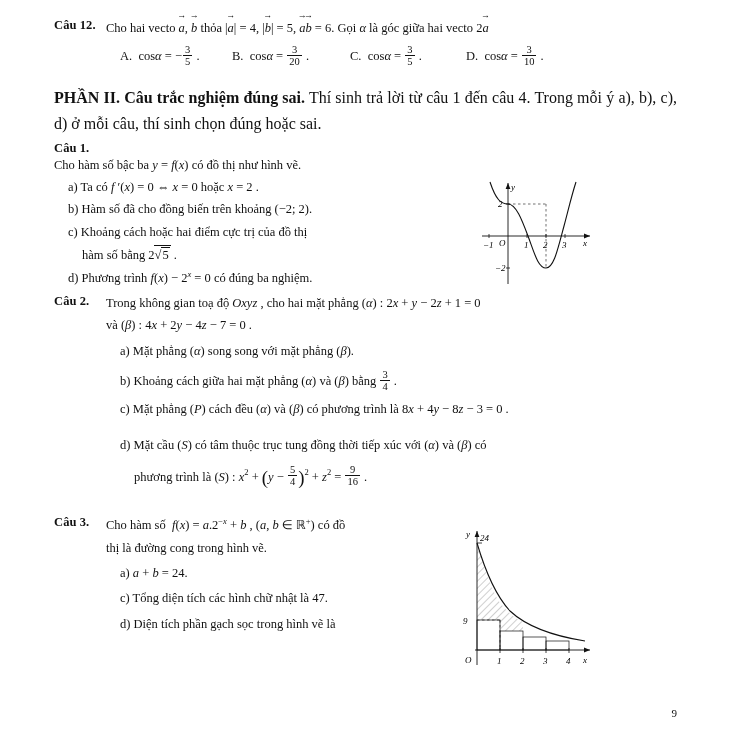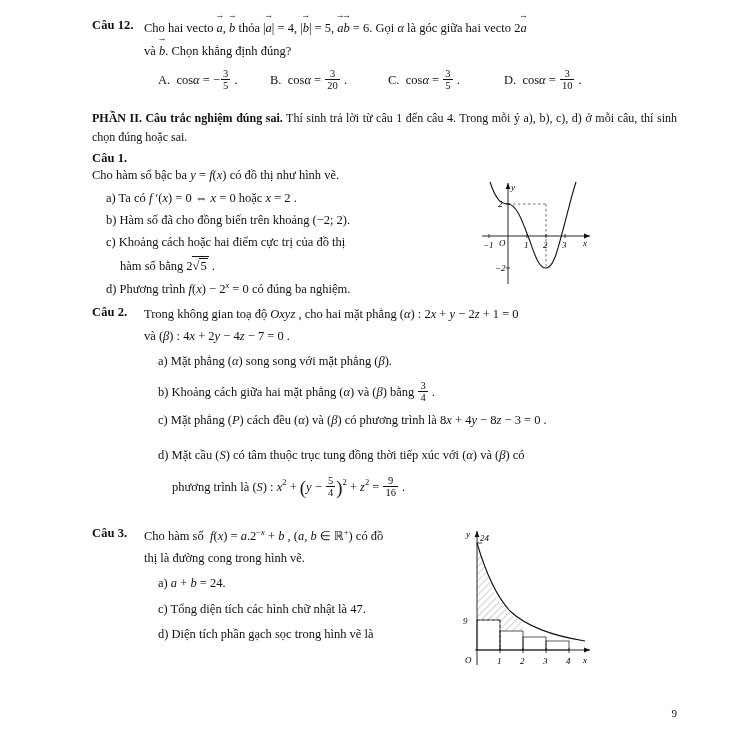--- a/index.html
+++ b/index.html
@@ -13,21 +13,21 @@
     font-family: "Liberation Serif", serif;
     color: #111;
     position: relative;
     overflow: hidden;
   }
   .page {
     position: absolute;
     left: 0; top: 0;
     width: 737px; height: 737px;
     box-sizing: border-box;
-    padding: 18px 60px 10px 92px;
+    padding: 18px 60px 10px 54px;
   }
   .q-block {
     display: flex;
     align-items: flex-start;
     margin-bottom: 2px;
   }
   .q-label {
     flex: 0 0 auto;
     width: 52px;
     font-size: 12.5px;
@@ -87,21 +87,21 @@
     font-size: 12.5px;
     align-items: flex-end;
   }
   .choice { flex: 0 0 auto; }
   .c1 { width: 112px; }
   .c2 { width: 118px; }
   .c3 { width: 116px; }
   .c4 { width: 100px; }
 
   .section-head {
-    font-size: 12px;
+    font-size: 16px;
     margin: 16px 0 4px 0;
     line-height: 1.6;
     text-align: justify;
   }
   .section-head b { font-weight: bold; }
 
   .fig {
     position: absolute;
   }
   #fig1 { left: 470px; top: 178px; }
@@ -119,23 +119,20 @@
 </head>
 <body>
 
 <div class="page">
 
   <div class="q-block">
     <div class="q-label">Câu 12.</div>
     <div class="q-body">
       <div class="line">
         Cho hai vecto <span class="vec">a</span>, <span class="vec">b</span> thỏa |<span class="vec">a</span>| = 4, |<span class="vec">b</span>| = 5, <span class="vec">a</span><span class="vec">b</span> = 6. Gọi <span class="it">α</span> là góc giữa hai vecto 2<span class="vec">a</span>
-      </div>
-      <div class="line">
-        và <span class="vec">b</span>. Chọn khẳng định đúng?
       </div>
       <div class="choices">
         <div class="choice c1">
           A.&nbsp; cos<span class="it">α</span> = −<span class="frac"><span class="num">3</span><span class="den">5</span></span> .
         </div>
         <div class="choice c2">
           B.&nbsp; cos<span class="it">α</span> = <span class="frac"><span class="num">3</span><span class="den">20</span></span> .
         </div>
         <div class="choice c3">
           C.&nbsp; cos<span class="it">α</span> = <span class="frac"><span class="num">3</span><span class="den">5</span></span> .

